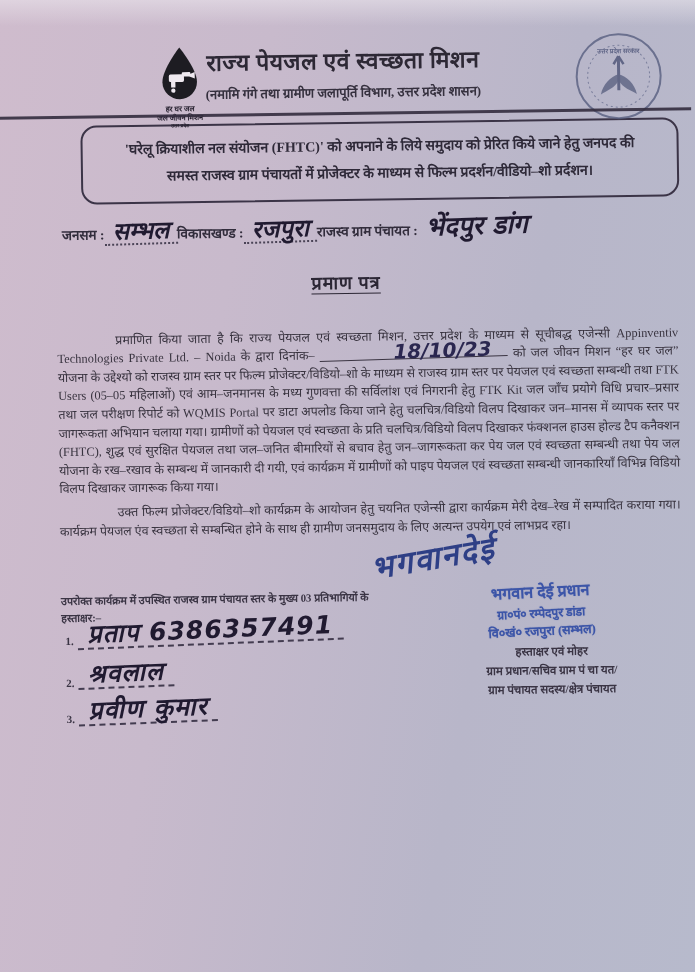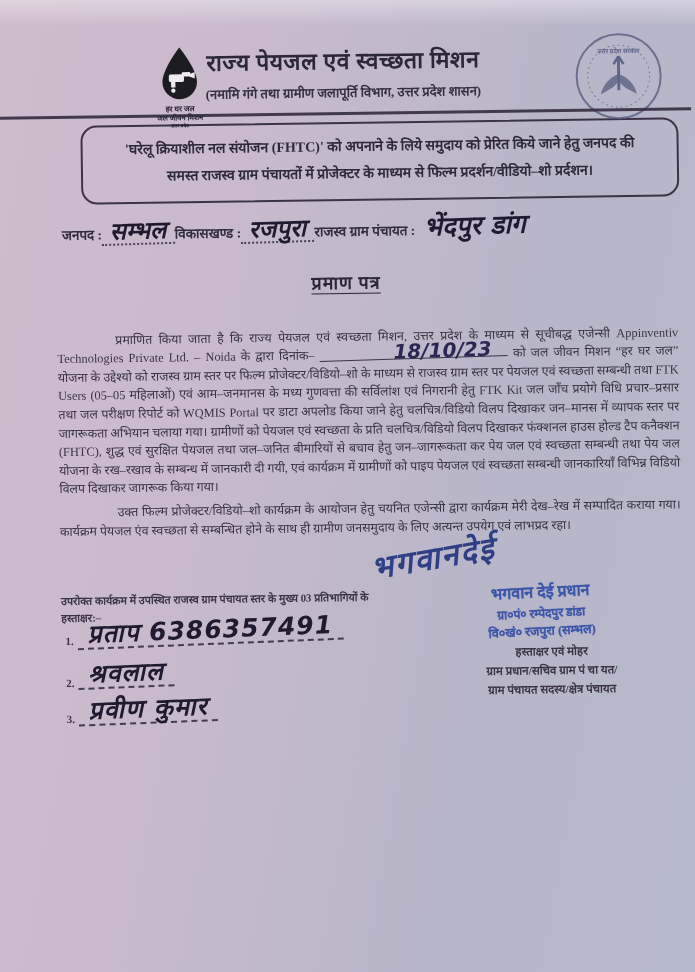--- a/index.html
+++ b/index.html
@@ -117,21 +117,21 @@
     </div>
 
     <hr class="rule">
 
     <div class="notice">
       <div>'घरेलू क्रियाशील नल संयोजन (FHTC)' को अपनाने के लिये समुदाय को प्रेरित किये जाने हेतु जनपद की</div>
       <div>समस्त राजस्व ग्राम पंचायतों में प्रोजेक्टर के माध्यम से फिल्म प्रदर्शन/वीडियो–शो प्रर्दशन।</div>
     </div>
 
     <div class="form-row">
-      <span class="flabel">जनपद :</span>
+      <span class="flabel">जनसम :</span>
       <span class="hw fval">सम्भल</span>
       <span class="flabel">विकासखण्ड :</span>
       <span class="hw fval">रजपुरा</span>
       <span class="flabel">राजस्व ग्राम पंचायत :</span>
       <span class="hw fval big">भेंदपुर डांग</span>
     </div>
 
     <div class="cert-title">प्रमाण पत्र</div>
 
     <div class="bodytext">

